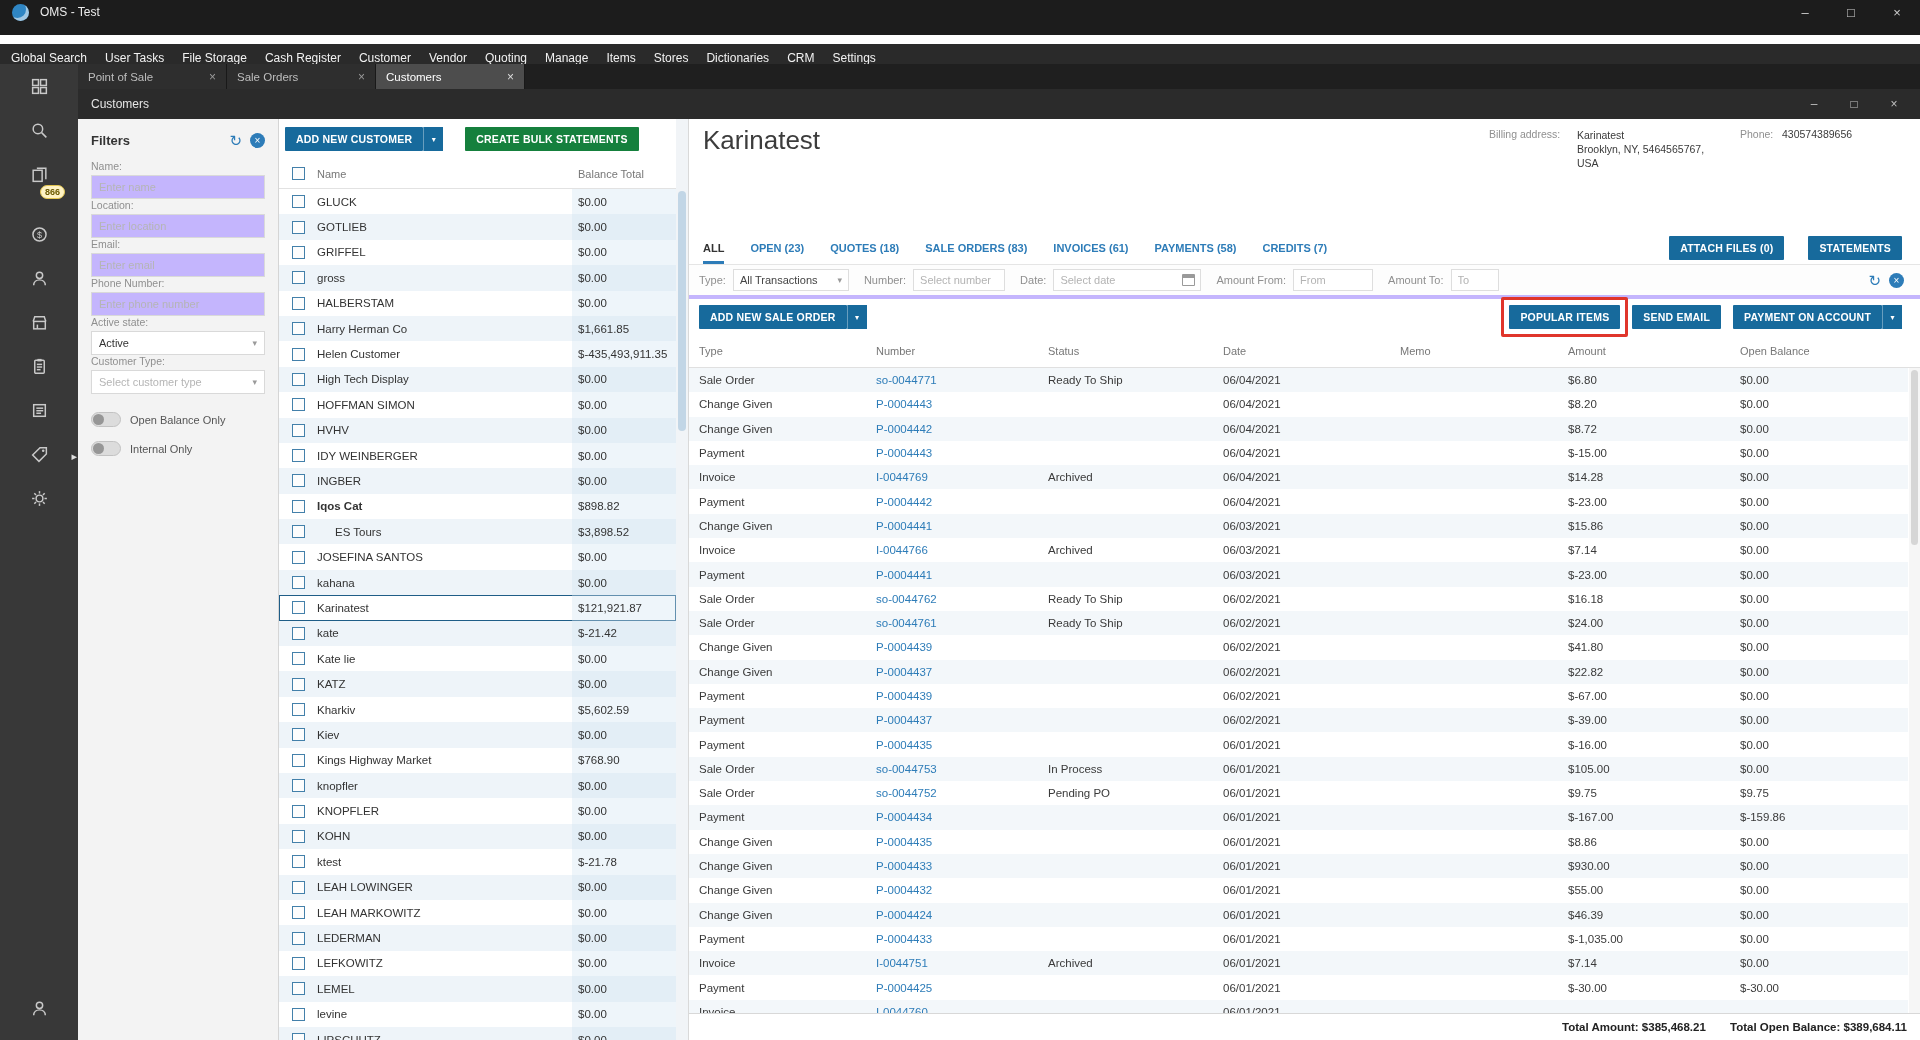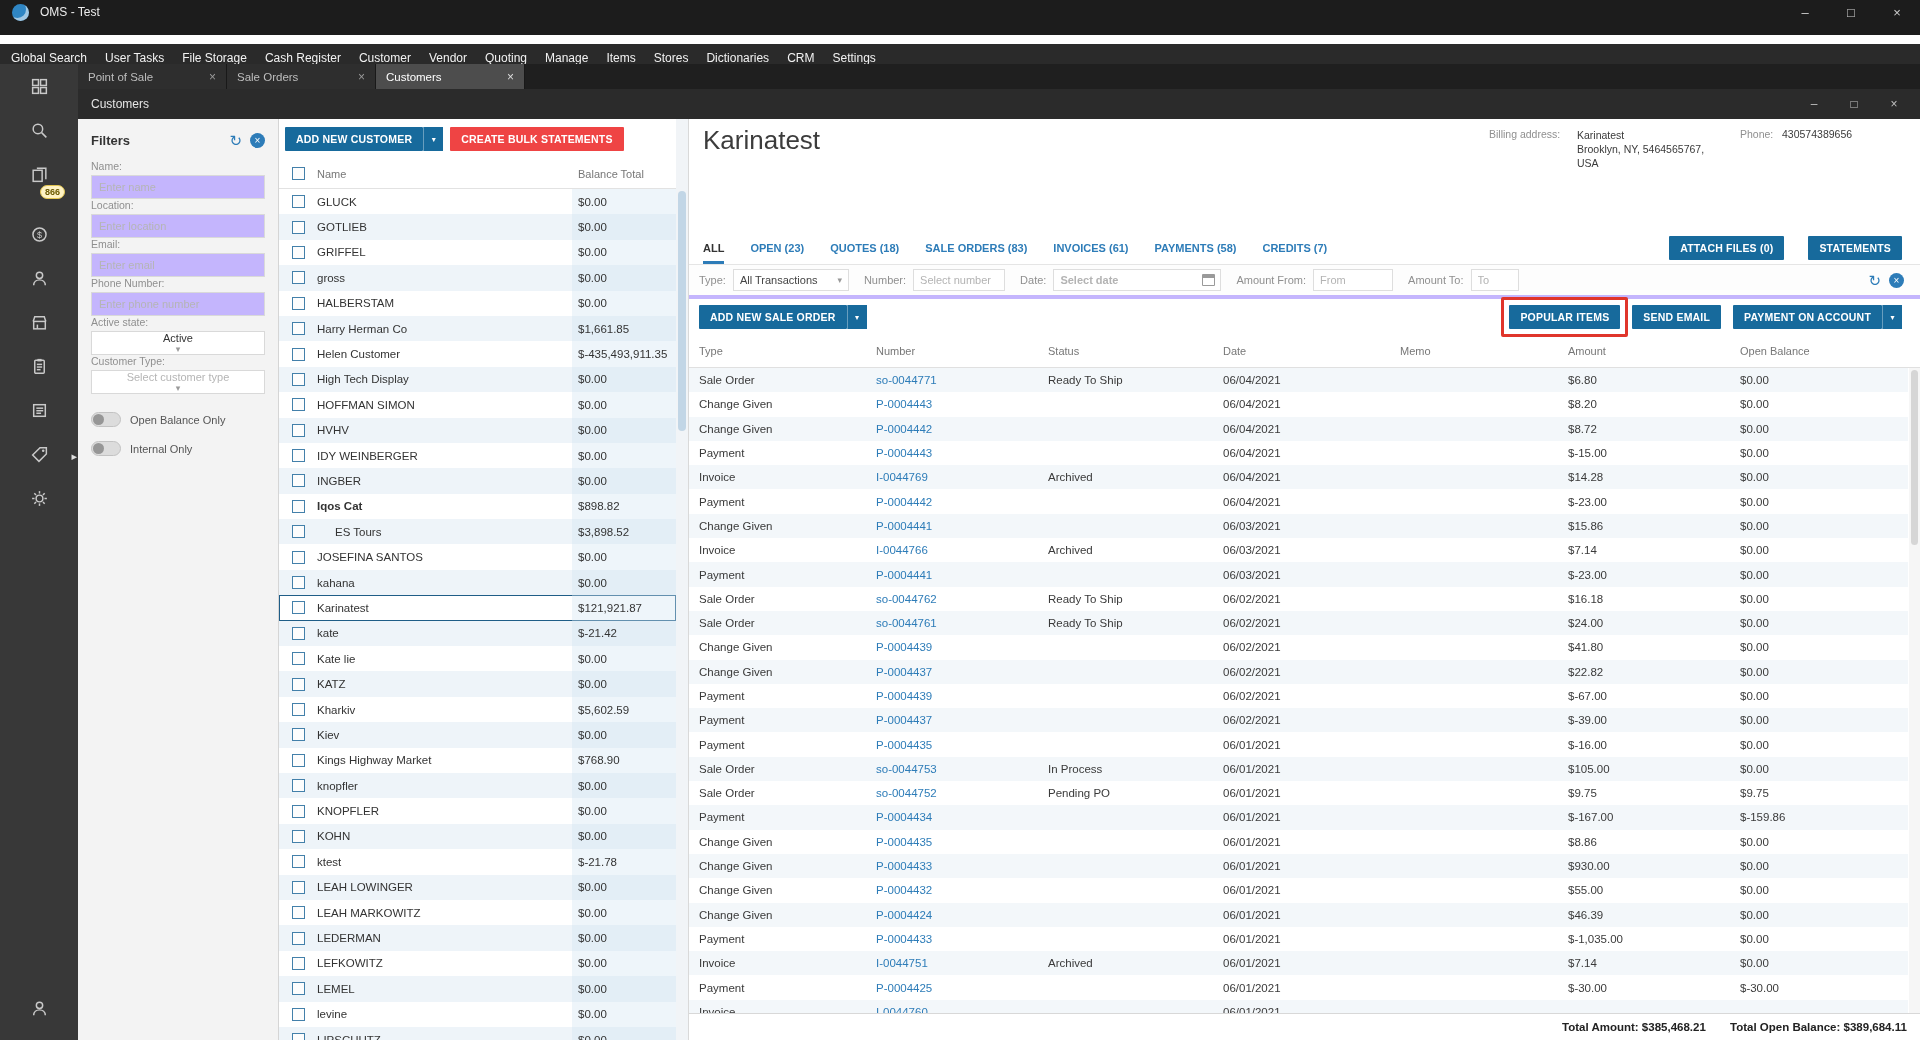--- a/index.html
+++ b/index.html
@@ -59,38 +59,38 @@
   .refresh-glyph { color:#2d7cb8; font-size:15px; line-height:15px; }
   .clear-glyph { width:15px; height:15px; border-radius:50%; background:#2d7cb8; color:#fff;
     font-size:10px; line-height:15px; text-align:center; display:inline-block; }
   .ffield { margin-bottom:0; }
   .flabel { font-size:10.5px; color:#8f8f8f; margin-bottom:3px; }
   .finput { width:100%; height:24px; border:1px solid #d9d9d9; background:#c4b5fd;
     font-family:"Liberation Sans",sans-serif; font-size:11px; padding:0 7px; color:#333; }
   .finput::placeholder { color:#b5b5b5; }
   .fselect { width:100%; height:24px; border:1px solid #d9d9d9; background:#fff;
     display:flex; align-items:center; justify-content:space-between; padding:0 7px;
-    font-size:11px; color:#333;flex-direction:column; }
+    font-size:11px; color:#333; }
   .fselect .ph { color:#b5b5b5; }
   .caret { color:#9a9a9a; font-size:9px; }
   .toggles { margin-top:18px; }
   .trow { display:flex; align-items:center; gap:9px; margin-bottom:14px; }
   .switch { width:30px; height:15px; border-radius:8px; background:#dcdcdc;
     border:1px solid #c2c2c2; position:relative; flex:0 0 30px; }
   .knob { position:absolute; left:1px; top:1px; width:11px; height:11px; border-radius:50%;
     background:#969696; }
   .tlabel { font-size:11px; color:#555; }
 
   
   .customer-panel { position:absolute; left:279px; top:119px; width:397px; height:921px; background:#fff; }
   .cust-actions { display:flex; gap:7px; padding:8px 0 0 6px; }
   .btn { background:#176a9c; color:#fff; font-size:10.5px; font-weight:bold; height:24px;
     display:inline-flex; align-items:center; padding:0 11px; letter-spacing:.2px; border-radius:1px;
     white-space:nowrap; }
-  .btn.gray { background:#ef4444; }
+  .btn.gray { background:#15803d;margin-left:15px; }
   .btn-group { display:flex; }
   .btn-caret { background:#176a9c; width:20px; height:24px; display:flex; align-items:center;
     justify-content:center; color:#fff; border-left:1px solid rgba(255,255,255,.35); font-size:8px; }
   .cust-header { display:flex; align-items:center; height:30px; border-bottom:1px solid #e2e2e2;
     margin-top:8px; font-size:11px; color:#777; }
   .hcbwrap { flex:0 0 38px; display:flex; justify-content:center; }
   .cb { width:13px; height:13px; border:1px solid #4380aa; background:#fdfdfd; flex:0 0 13px; }
   .hname { flex:0 0 255px; }
   .hbal { flex:1; padding-left:6px; }
   .cust-body { position:absolute; left:0; right:0; top:70px; bottom:0; overflow:hidden; }
@@ -127,21 +127,21 @@
   .dtab-buttons { position:absolute; right:18px; top:4px; display:flex; gap:24px;align-items:center; }
 
   .dfilter { height:34px; border-bottom:4px solid #c4b5fd; display:flex; align-items:center;
     padding-left:10px; gap:7px; font-size:11px; color:#8f8f8f; background:#fdfdfd; position:relative; }
   .dfin { height:22px; border:1px solid #dedede; background:#fff; font-family:"Liberation Sans",sans-serif;
     font-size:11px; padding:0 6px; color:#333; }
   .dfin::placeholder { color:#b3b3b3; }
   .dselect { height:22px; border:1px solid #dedede; background:#fff; display:flex; align-items:center;
     justify-content:space-between; padding:0 6px; font-size:11px; color:#444; width:116px; margin-right:8px; }
   .datewrap { position:relative; margin-right:8px; }
-  .datewrap .dfin { width:168px; padding-right:24px;font-weight:bold; }
+  .datewrap .dfin { width:148px; padding-right:24px; }
   .cal { position:absolute; right:6px; top:5px; width:13px; height:12px; border:1px solid #9a9a9a;
     border-top:4px solid #9a9a9a; border-radius:1px; }
   .df-icons { position:absolute; right:16px; display:flex; align-items:center; gap:8px; }
 
   .dactions { height:36px; display:flex; align-items:center; padding-left:10px; position:relative; }
   .dactions-right { position:absolute; right:18px; display:flex; gap:12px; }
 
   .thead { display:flex; align-items:center; height:33px; border-bottom:1px solid #e0e0e0;
     font-size:11px; color:#777; padding-left:10px; }
   .tcol { white-space:nowrap; overflow:hidden; }

